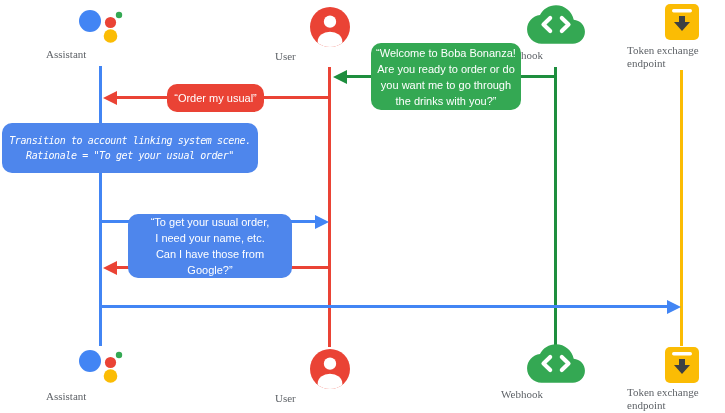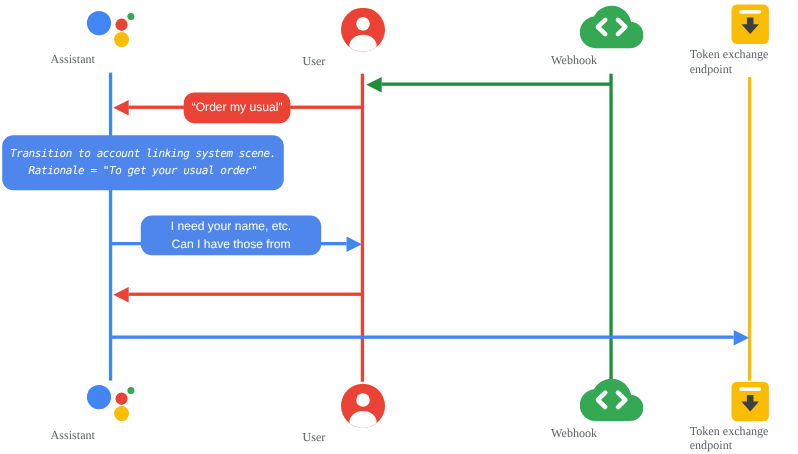--- a/index.html
+++ b/index.html
@@ -91,31 +91,35 @@
   <svg class="actor-icon" style="left:664px;top:3px" width="36" height="38" viewBox="0 0 36 38">
     <rect x="1" y="1" width="34" height="36" rx="5" fill="#FBBC04"></rect>
     <rect x="8" y="6" width="20" height="3.4" rx="1.7" fill="#ffffff"></rect>
     <path d="M15 13h6v6h5l-8 9-8-9h5z" fill="#3C4043"></path>
   </svg>
   <div class="actor-label" style="left:627px;top:44px">Token exchange
 endpoint</div>
 
   <div class="msg-line line-green" style="left:347px;top:75px;width:208px"></div>
   <div class="arrowhead ah-left-green" style="left:333px;top:70px"></div>
+  <div class="bubble bubble-green" style="left:371px;top:43px;width:150px;height:67px">“Welcome to Boba Bonanza!
+Are you ready to order or do
+you want me to go through
+the drinks with you?”</div>
 
   <div class="msg-line line-red" style="left:117px;top:96px;width:212px"></div>
   <div class="arrowhead ah-left-red" style="left:103px;top:91px"></div>
   <div class="bubble bubble-red" style="left:167px;top:84px;width:97px;height:28px">“Order my usual”</div>
 
   <div class="bubble bubble-blue mono" style="left:2px;top:123px;width:256px;height:50px">Transition to account linking system scene.
 Rationale = "To get your usual order"</div>
 
   <div class="msg-line line-blue" style="left:101px;top:220px;width:214px"></div>
   <div class="arrowhead ah-right-blue" style="left:315px;top:215px"></div>
-  <div class="bubble bubble-blue" style="left:128px;top:196px;width:164px;height:36px">“To get your usual order,
+  <div class="bubble bubble-blue" style="left:128px;top:214px;width:164px;height:64px">“To get your usual order,
 I need your name, etc.
 Can I have those from Google?”</div>
 
   <div class="msg-line line-red" style="left:117px;top:266px;width:212px"></div>
   <div class="arrowhead ah-left-red" style="left:103px;top:261px"></div>
 
   <div class="msg-line line-blue" style="left:101px;top:305px;width:566px"></div>
   <div class="arrowhead ah-right-blue" style="left:667px;top:300px"></div>
 
   <svg class="actor-icon" style="left:79px;top:349px" width="44" height="34" viewBox="0 0 44 34">

